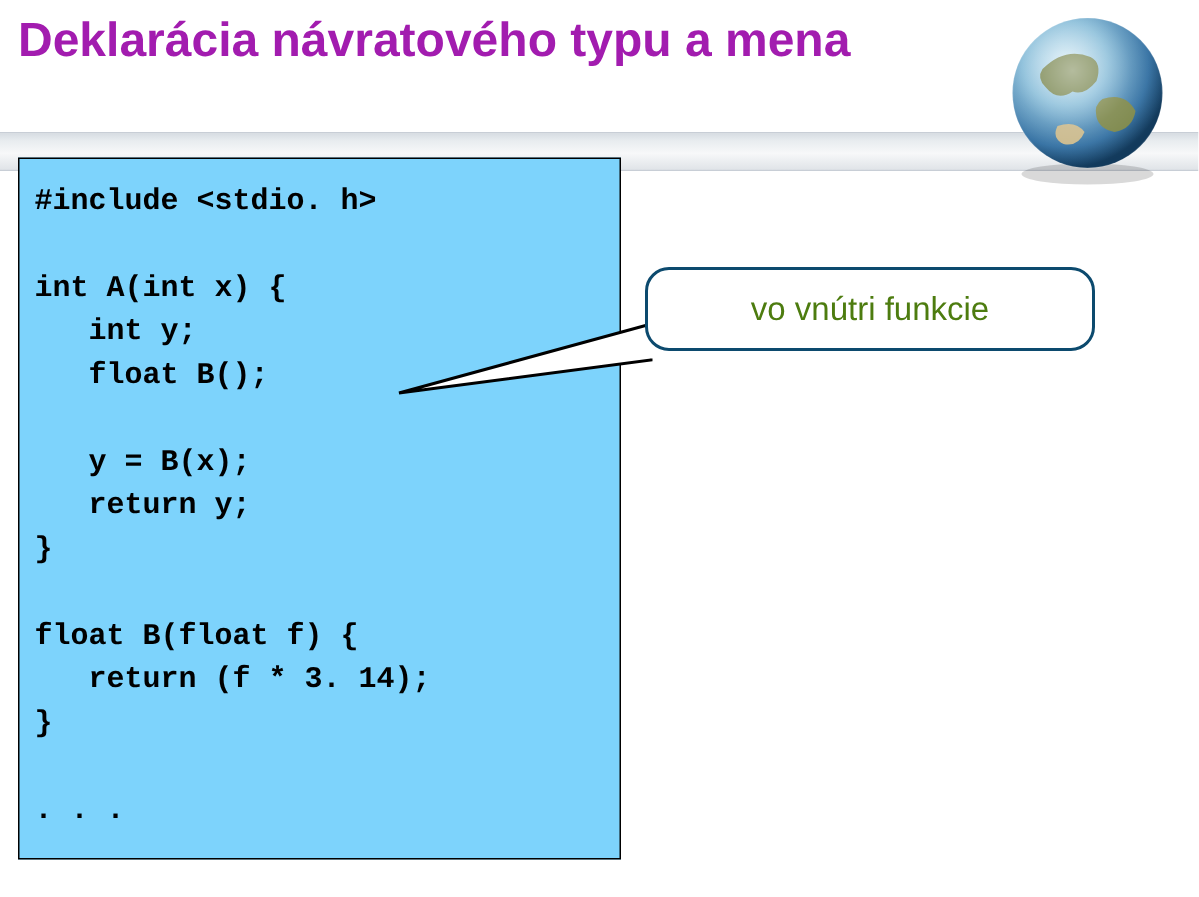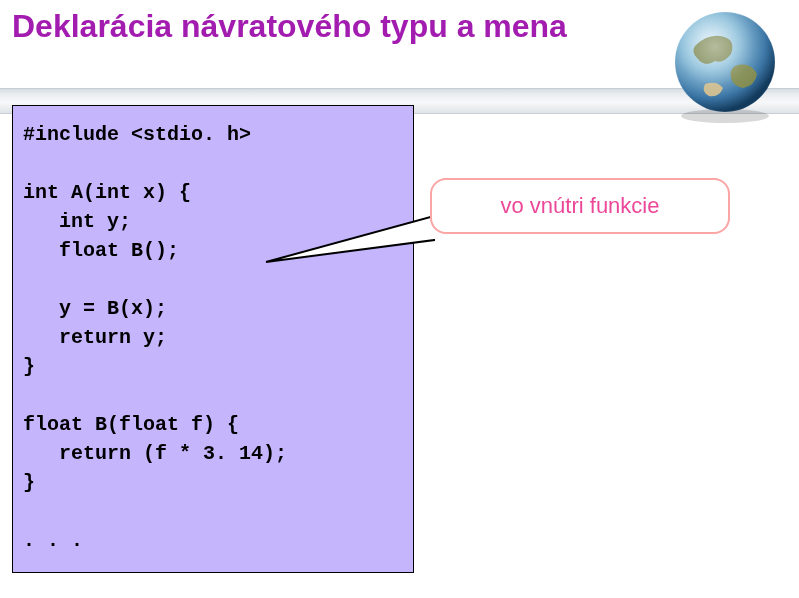--- a/index.html
+++ b/index.html
@@ -36,45 +36,45 @@
       border-top: 1px solid #c8ced6;
       border-bottom: 1px solid #c8ced6;
       z-index: 0;
     }
     .code-box {
       position: absolute;
       top: 105px;
       left: 12px;
       width: 402px;
       height: 468px;
-      background: #c4b5fd;
+      background: #7dd3fc;
       border: 1.5px solid #000;
       padding: 14px 10px;
       font-family: "Courier New", monospace;
       font-size: 20px;
       font-weight: bold;
       white-space: pre;
       color: #000;
       line-height: 1.45;
       z-index: 2;
     }
     .callout {
       position: absolute;
       top: 178px;
       left: 430px;
       width: 300px;
       height: 56px;
       background: #fff;
-      border: 2px solid #fca5a5;
+      border: 2px solid #0c4a6e;
       border-radius: 16px;
       display: flex;
       align-items: center;
       justify-content: center;
       font-size: 22px;
-      color: #ec4899;
+      color: #4d7c0f;
       z-index: 3;
     }
     .callout-tail {
       position: absolute;
       z-index: 2;
     }
   </style>
 </head>
 <body>
 

